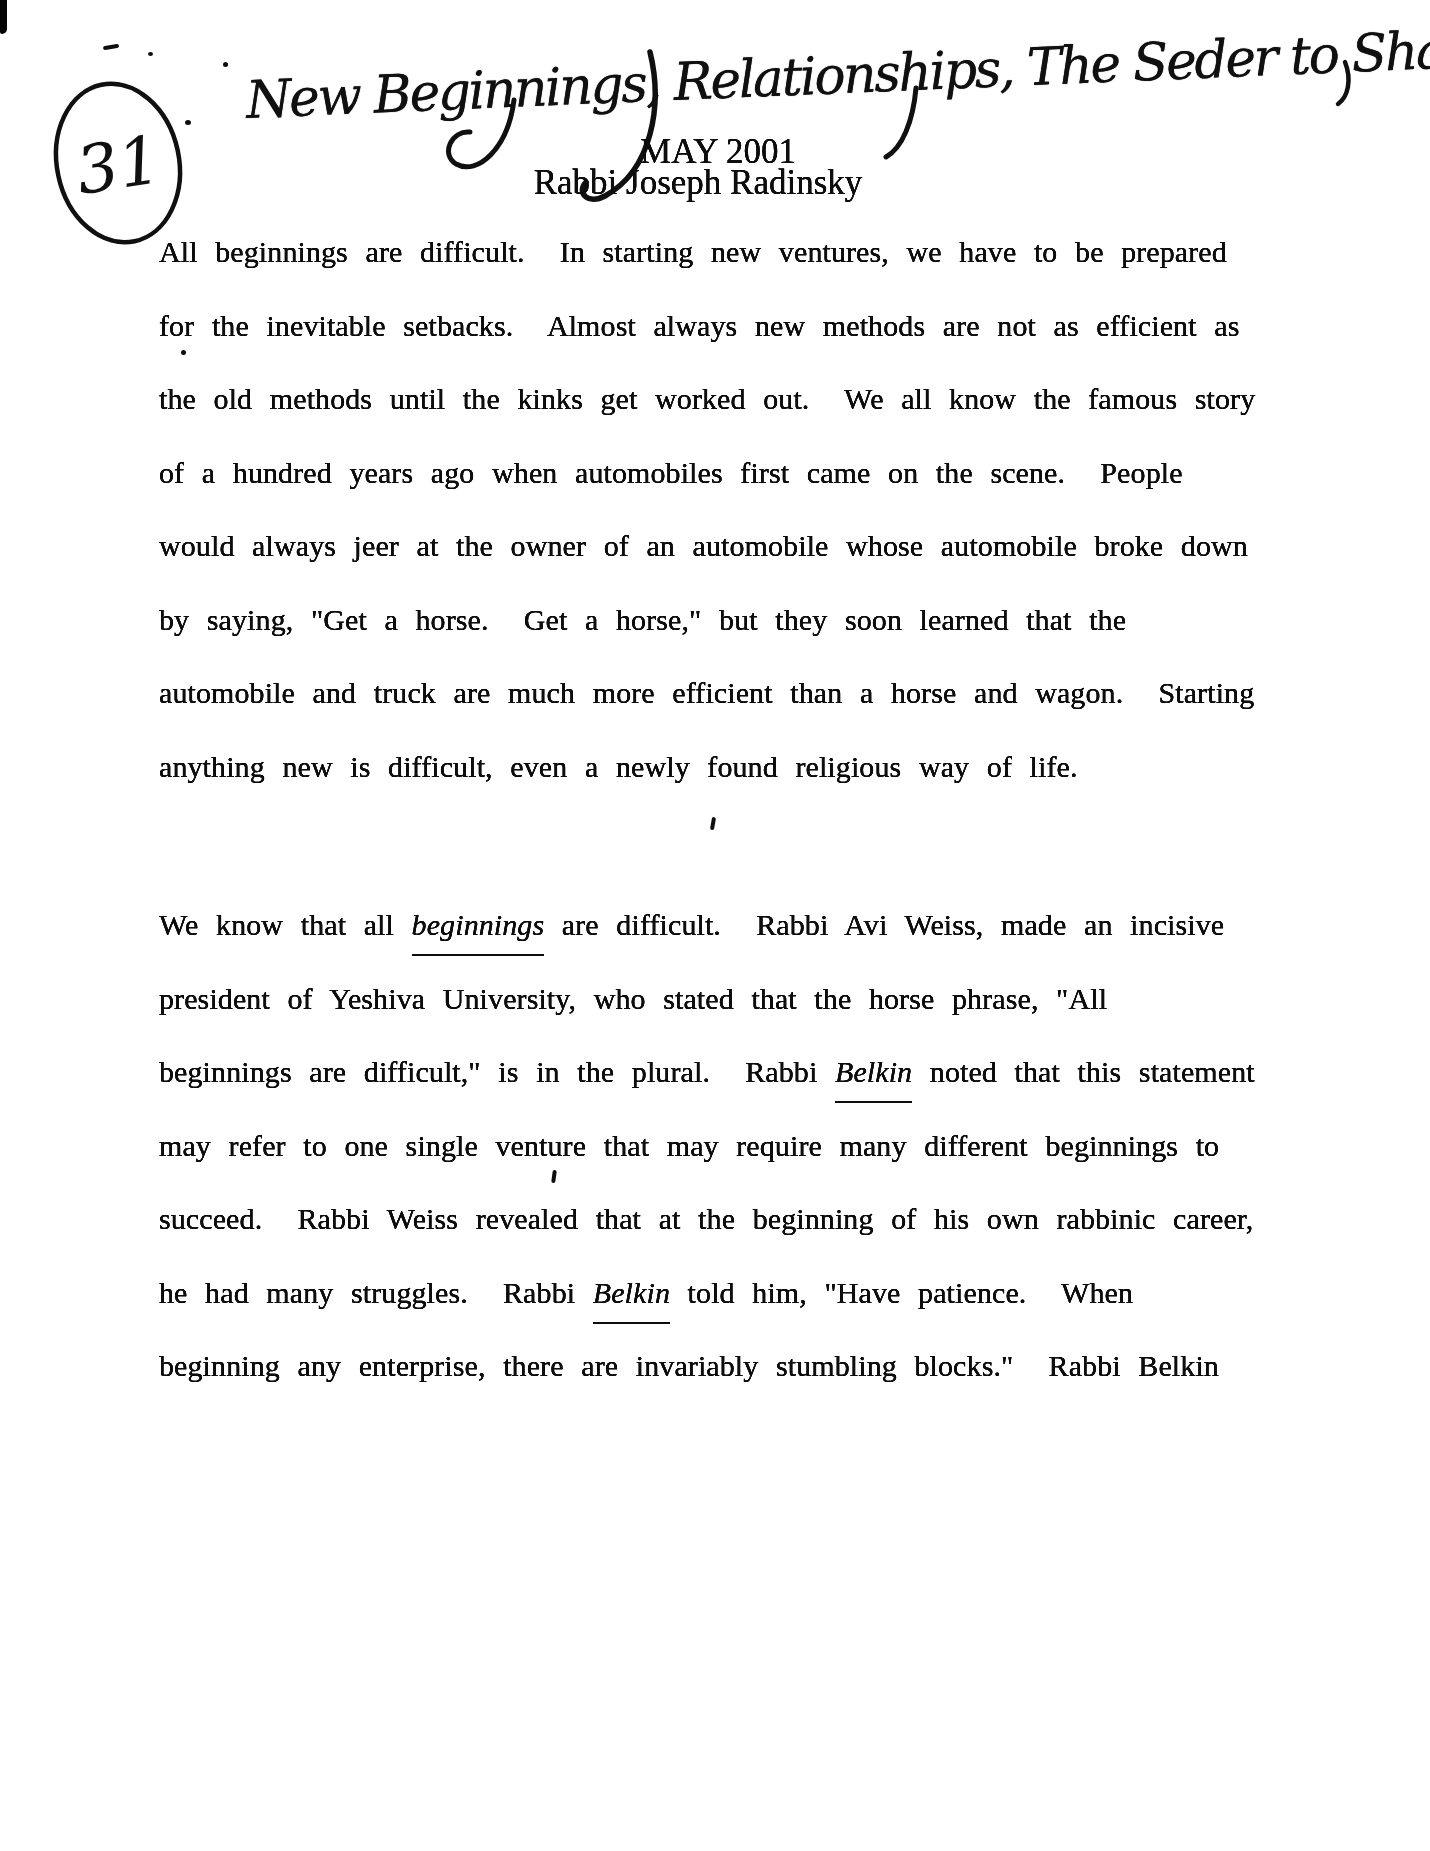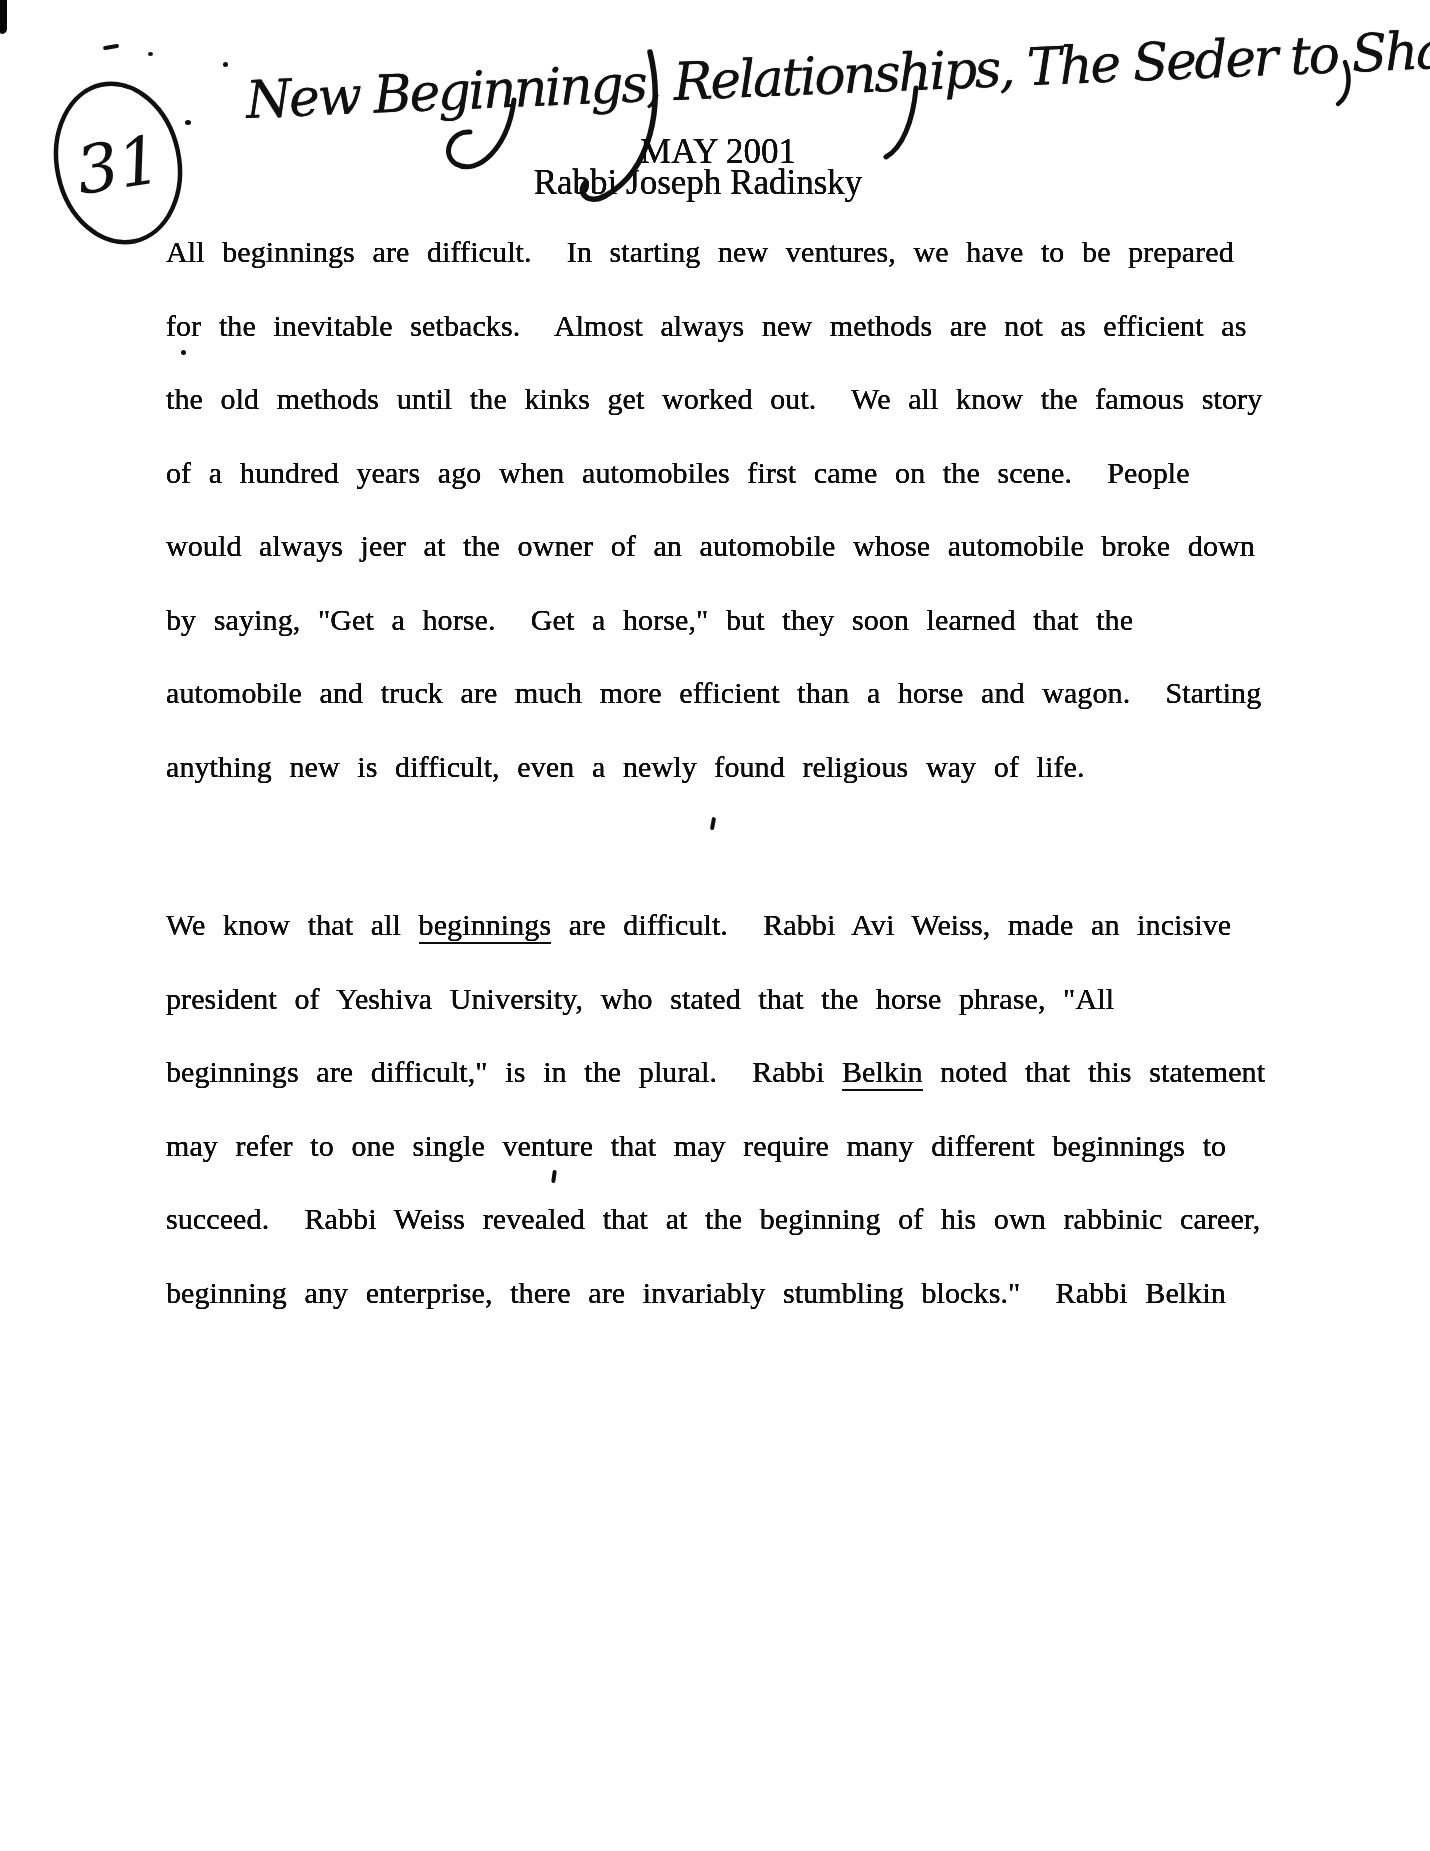--- a/index.html
+++ b/index.html
@@ -5,34 +5,35 @@
   html,body{margin:0;padding:0;background:#e8e8e8;}
   .page{
     position:relative;
     width:1430px;height:1851px;
     background:#ffffff;
     overflow:hidden;
     font-family:"Liberation Serif", serif;
     color:#0d0d0d;
   }
   
-  .para{position:absolute;left:166px;}
+  .para{position:absolute;left:159px;}
   .para .line{
     height:73.5px;line-height:73.5px;
     white-space:pre;
     font-size:30px;
     word-spacing:10px;
     letter-spacing:0.1px;
     text-shadow:0 0 0.6px #000, 0 0 0.6px #000; 
   }
   #para-0{top:215px;}
   #para-1{top:888px;}
   .pen-underline{
     border-bottom:2.5px solid #0d0d0d;
-    padding-bottom:1px;
+    padding-bottom:13px;
+    font-style:italic;
   }
   
   .typed-header-line{
     position:absolute;
     white-space:pre;
     font-size:35px;
     transform:translateX(-50%);
     text-shadow:0 0 0.6px #000, 0 0 0.6px #000;
   }
   #header-date{left:718px;top:132px;}
@@ -104,20 +105,21 @@
       <div class="line">by saying, "Get a horse.  Get a horse," but they soon learned that the</div>
       <div class="line">automobile and truck are much more efficient than a horse and wagon.  Starting</div>
       <div class="line">anything new is difficult, even a newly found religious way of life.</div>
     </div>
   <div class="para" id="para-1">
       <div class="line">We know that all <span class="pen-underline">beginnings</span> are difficult.  Rabbi Avi Weiss, made an incisive</div>
       <div class="line">president of Yeshiva University, who stated that the horse phrase, "All</div>
       <div class="line">beginnings are difficult," is in the plural.  Rabbi <span class="pen-underline">Belkin</span> noted that this statement</div>
       <div class="line">may refer to one single venture that may require many different beginnings to</div>
       <div class="line">succeed.  Rabbi Weiss revealed that at the beginning of his own rabbinic career,</div>
+      <div class="line">he had many struggles.  Rabbi <span class="pen-underline">Belkin</span> told him, "Have patience.  When</div>
       <div class="line">beginning any enterprise, there are invariably stumbling blocks."  Rabbi Belkin</div>
     </div>
 
   <div class="smudge"></div>
   <div class="dash-mark"></div>
   <div class="speck" id="speck-1"></div>
   <div class="speck" id="speck-2"></div>
   <div class="speck" id="speck-3"></div>
   <div class="speck" id="speck-4"></div>
   <div class="tick" id="tick-paragap"></div>

